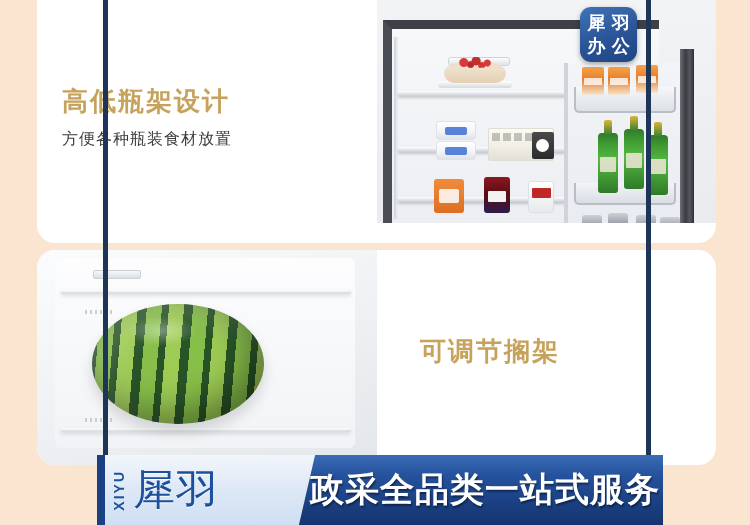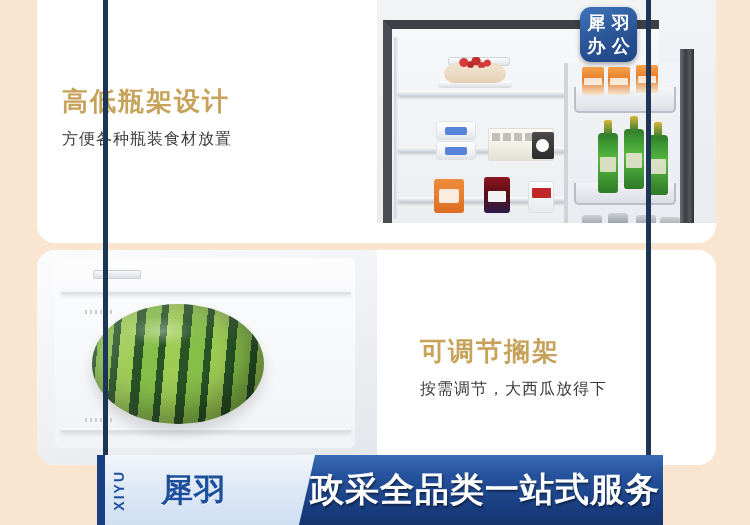--- a/index.html
+++ b/index.html
@@ -339,26 +339,25 @@
     transform: rotate(180deg);
     color: #1c4f9c;
     font-size: 14px;
     font-weight: bold;
     letter-spacing: 2px;
     margin-right: 6px;
   }
   #xiyu-cn {
     position: relative; z-index: 3;
     color: #1c4f9c;
-    font-size: 32px;
-    font-weight: bold;
+    font-size: 42px;
+    font-weight: normal;
     letter-spacing: 1px;
     line-height: 1;
     text-shadow: 0 1px 0 rgba(255,255,255,.8);
-    margin-left: 28px;
   }
   #banner-right {
     flex: 1; height: 100%;
     background: linear-gradient(180deg,#3b6bb5 0%, #26539e 28%, #1a3f82 70%, #15356e 100%);
     display: flex; align-items: center; justify-content: center;
     padding-left: 26px;
   }
   #banner-slogan {
     color: #ffffff;
     font-size: 34px;
@@ -441,21 +440,20 @@
     </div>
   </div>
 
   <div class="txt-block" id="text-top">
     <div class="heading">高低瓶架设计</div>
     <div class="subheading">方便各种瓶装食材放置</div>
   </div>
 
   <div class="txt-block" id="text-bottom">
     <div class="heading">可调节搁架</div>
-    <div class="subheading">按需调节，大西瓜放得下</div>
   </div>
 
   <div class="rule-v" id="rule-left"></div>
   <div class="rule-v" id="rule-right"></div>
 
   <div id="badge">
     <span>犀</span>
     <span>羽</span>
     <span>办</span>
     <span>公</span>

